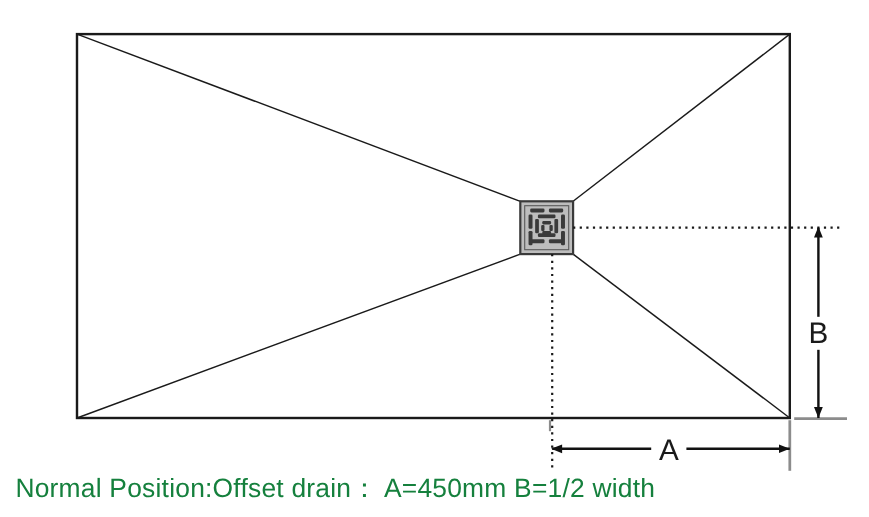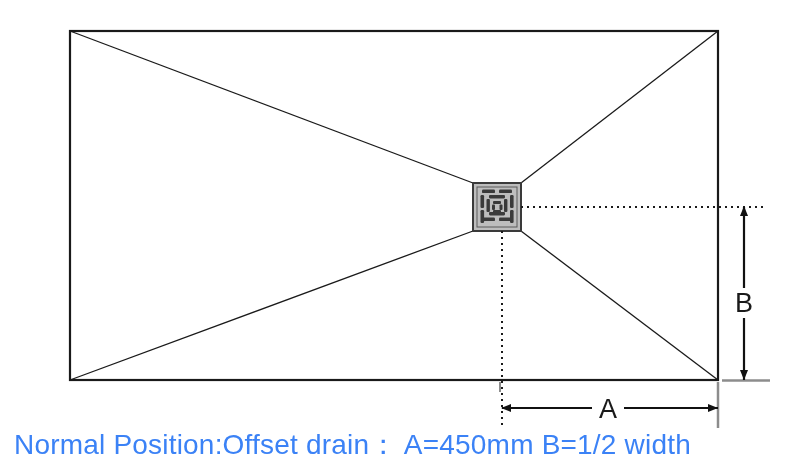--- a/index.html
+++ b/index.html
@@ -25,24 +25,24 @@
     top: 0;
     width: 790px;
     height: 470px;
   }
   .caption {
     position: absolute;
     left: 14px;
     top: 428px;
     width: 770px;
     font-family: "Liberation Sans", sans-serif;
-    font-size: 28px;
+    font-size: 24px;
     line-height: 34px;
     letter-spacing: 0.2px;
-    color: #3b82f6;
+    color: #15803d;
     white-space: nowrap;
   }
   svg text {
     font-family: "Liberation Sans", sans-serif;
     fill: #1a1a1a;
   }
 </style>
 </head>
 <body>
 

